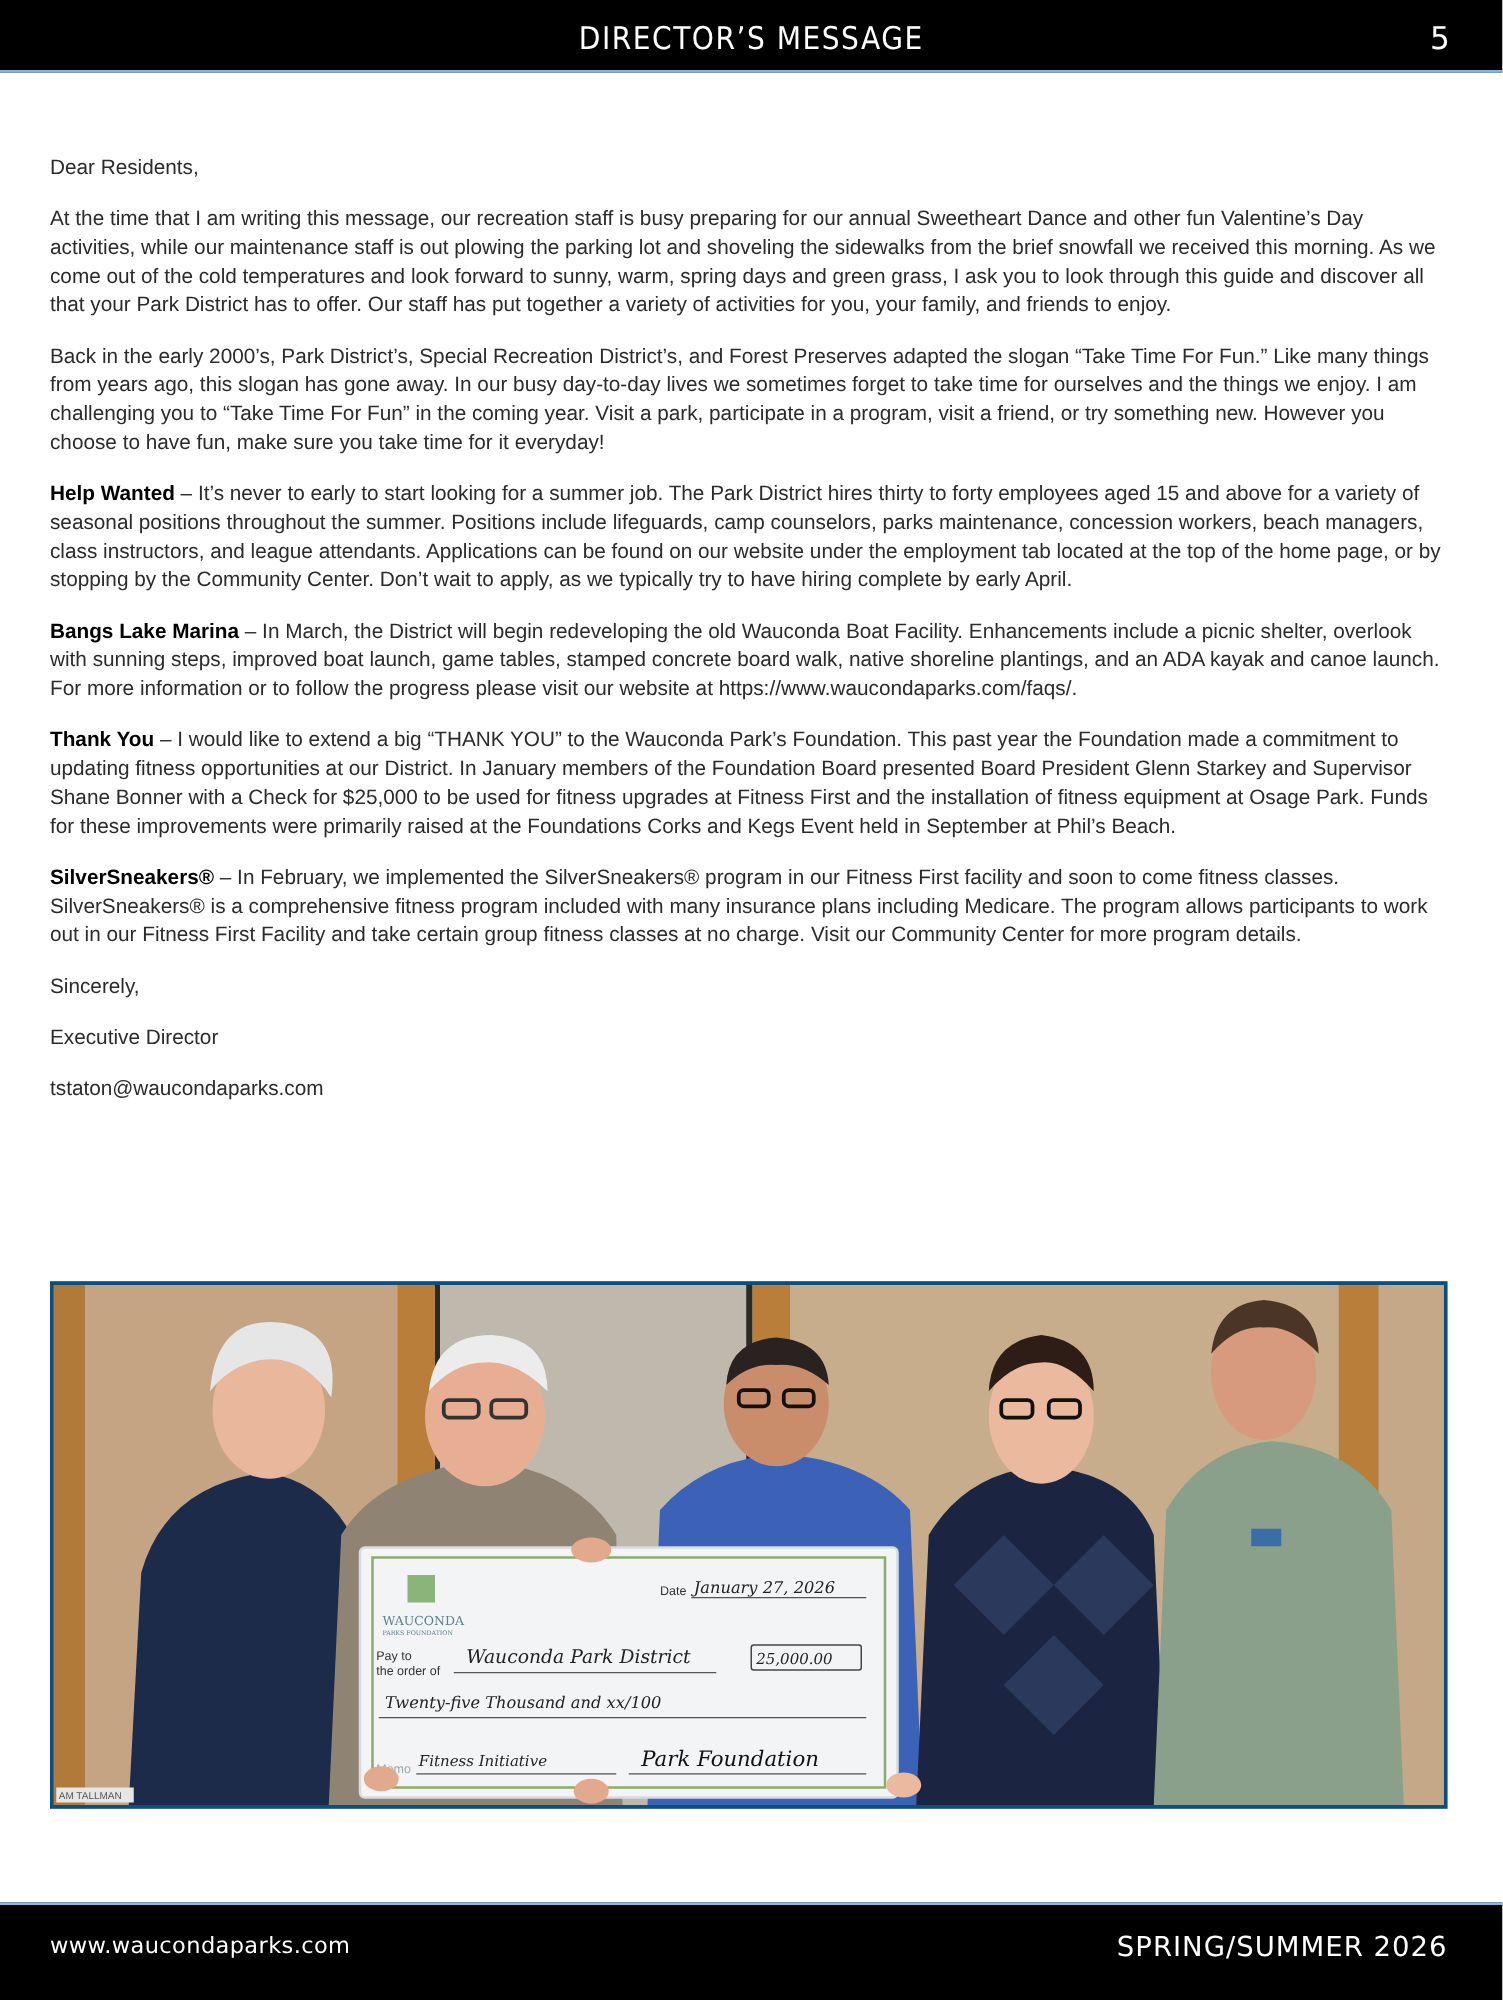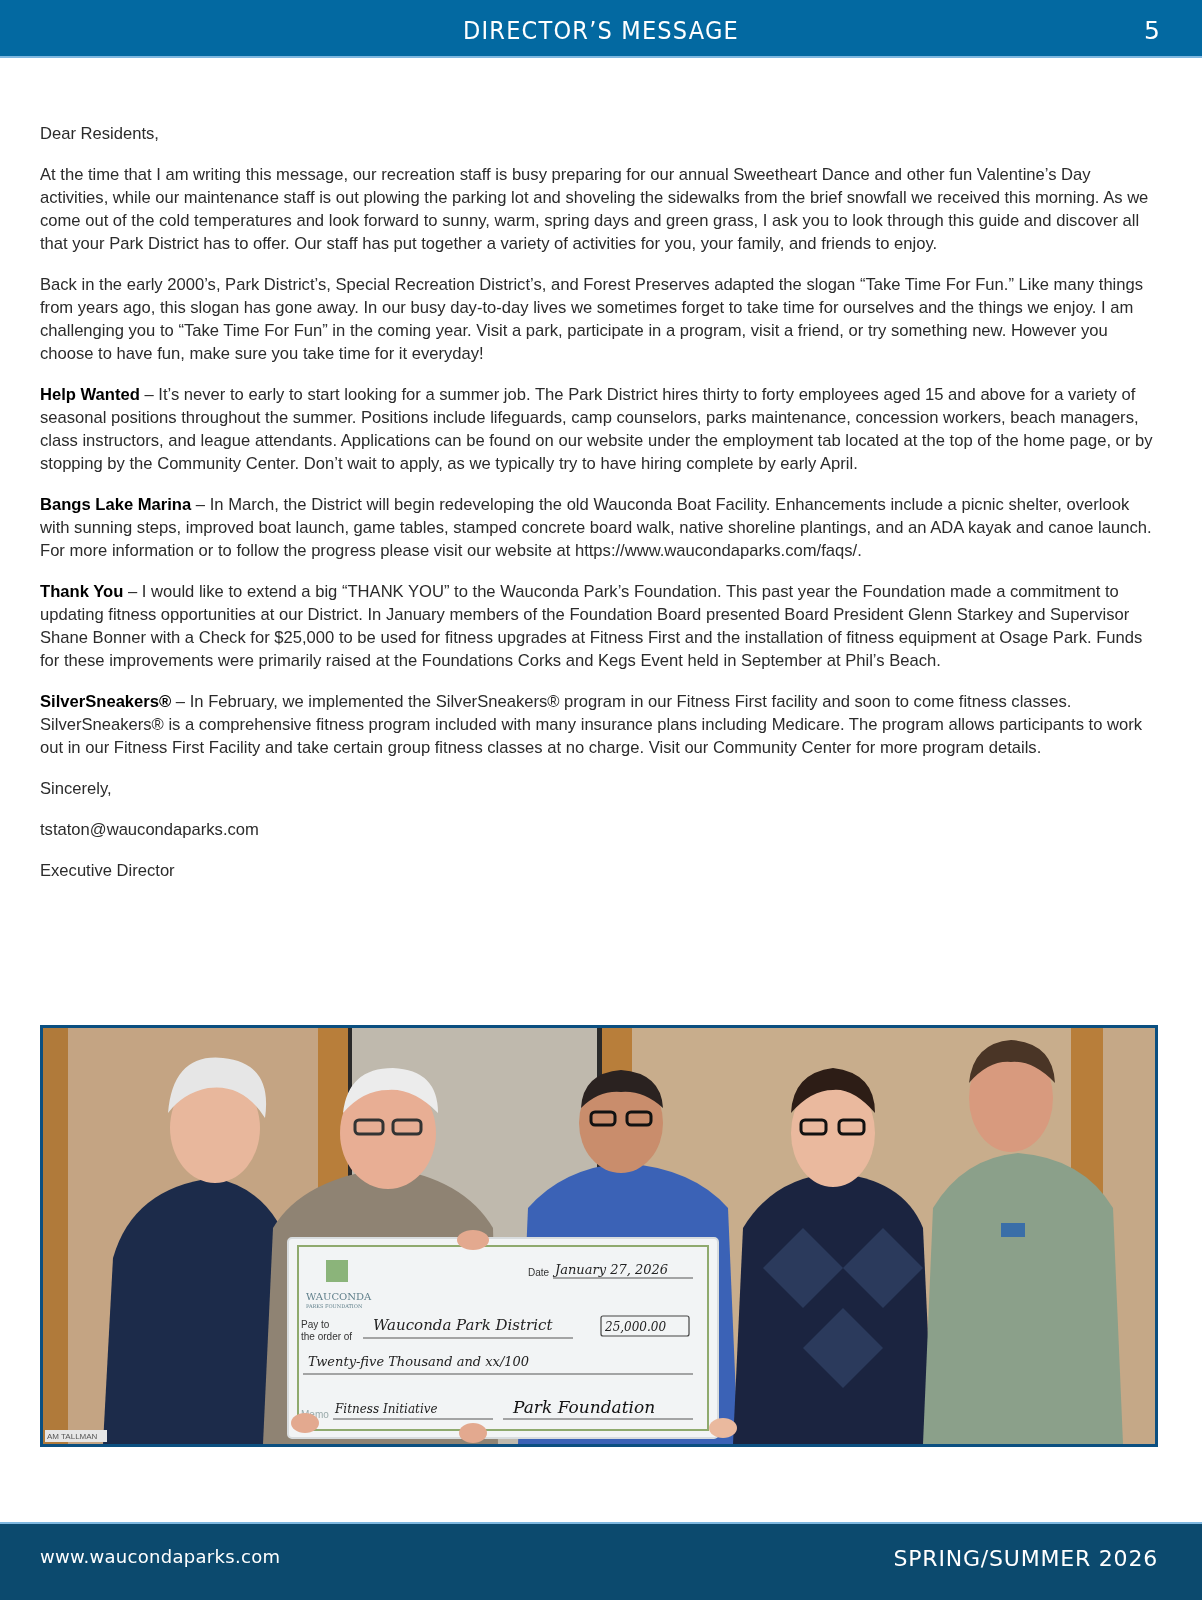--- a/index.html
+++ b/index.html
@@ -1,21 +1,21 @@
 <!DOCTYPE html>
 <html><head>
   <meta charset="utf-8">
   <style>
     * { margin: 0; padding: 0; box-sizing: border-box; }
     html, body { width: 1202px; height: 1600px; background: #ffffff; overflow: hidden; }
     body { position: relative; font-family: "Liberation Sans", "DejaVu Sans", sans-serif; color: #2a2a2a; }
 
     .header {
       position: absolute; left: 0; top: 0; width: 1202px; height: 58px;
-      background: #0369a1; border-bottom: 2px solid #7fb8e0;
+      background: #000000; border-bottom: 2px solid #7fb8e0;
     }
     .header-title {
       position: absolute; left: 0; right: 0; top: 16px; text-align: center;
       color: #ffffff; font-size: 25px; letter-spacing: 1.2px; font-weight: normal;
       font-family: "DejaVu Sans", sans-serif; font-stretch: condensed;
     }
     .page-number {
       position: absolute; right: 42px; top: 16px; color: #ffffff; font-size: 25px;
       font-family: "DejaVu Sans", sans-serif;
     }
@@ -29,21 +29,21 @@
     .signature p { margin-bottom: 4.5px; }
 
     .photo-frame {
       position: absolute; left: 40px; top: 1025px; width: 1118px; height: 422px;
       border: 3px solid #0b4f80; overflow: hidden; background: #c9b9a0;
     }
     .photo-frame svg { display: block; }
 
     .footer {
       position: absolute; left: 0; top: 1522px; width: 1202px; height: 78px;
-      background: #0c4a6e; border-top: 2px solid #7fb8e0;
+      background: #000000; border-top: 2px solid #7fb8e0;
     }
     .footer-url {
       position: absolute; left: 40px; top: 22px; color: #ffffff; font-size: 18px;
       font-family: "DejaVu Sans", sans-serif; letter-spacing: 0.3px;
     }
     .footer-edition {
       position: absolute; right: 44px; top: 22px; color: #ffffff; font-size: 22px;
       font-family: "DejaVu Sans", sans-serif; letter-spacing: 0.8px;
     }
     .svg-text-hand { font-family: "DejaVu Serif", serif; font-style: italic; }
@@ -79,22 +79,22 @@
     <b>Thank You</b><span> – I would like to extend a big “THANK YOU” to the Wauconda Park’s Foundation. This past year the Foundation made a commitment to updating fitness opportunities at our District. In January members of the Foundation Board presented Board President Glenn Starkey and Supervisor Shane Bonner with a Check for $25,000 to be used for fitness upgrades at Fitness First and the installation of fitness equipment at Osage Park. Funds for these improvements were primarily raised at the Foundations Corks and Kegs Event held in September at Phil’s Beach.</span>
   </p>
 
   <p>
     <b>SilverSneakers®</b><span> – In February, we implemented the SilverSneakers® program in our Fitness First facility and soon to come fitness classes. SilverSneakers® is a comprehensive fitness program included with many insurance plans including Medicare. The program allows participants to work out in our Fitness First Facility and take certain group fitness classes at no charge. Visit our Community Center for more program details.</span>
   </p>
 
 
   <div class="signature">
     <p>Sincerely,</p>
+    <p>Executive Director</p>
     <p>tstaton@waucondaparks.com</p>
-    <p>Executive Director</p>
   </div>
 </div>
 
 <div class="photo-frame">
   <svg width="1112" height="416" viewBox="0 0 1112 416" xmlns="http://www.w3.org/2000/svg">
 
     <rect x="0" y="0" width="1112" height="416" fill="#c4ae92"></rect>
     <rect x="0" y="0" width="25" height="416" fill="#b07a3a"></rect>
     <rect x="25" y="0" width="250" height="416" fill="#c4a483"></rect>
     <rect x="275" y="0" width="30" height="416" fill="#b87e3a"></rect>

